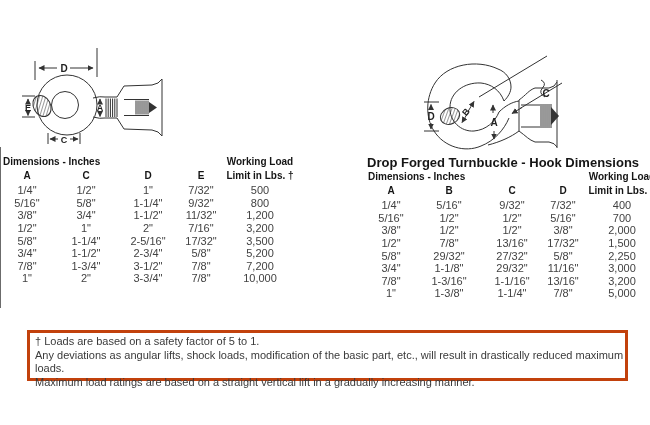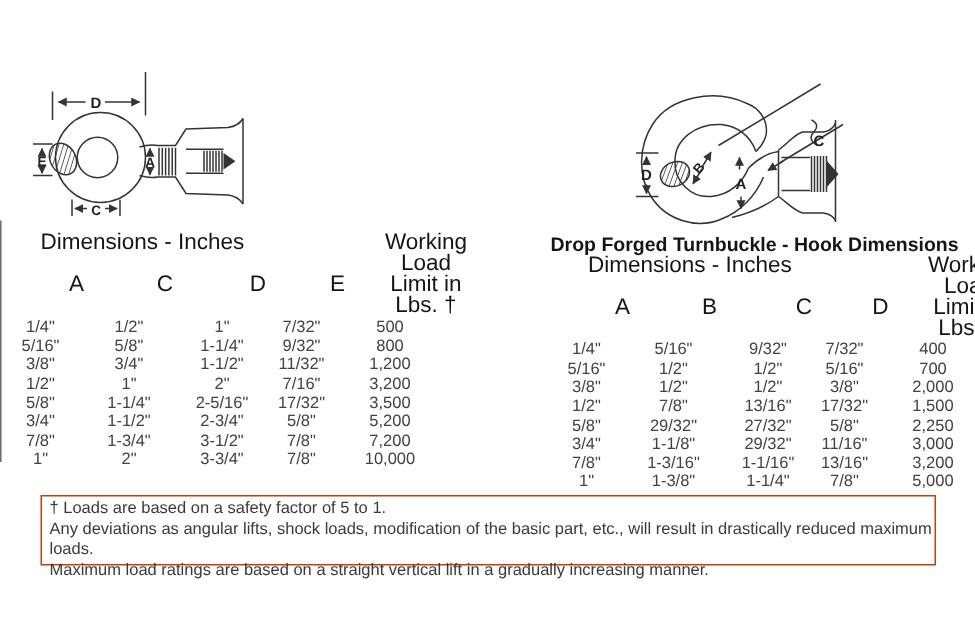--- a/index.html
+++ b/index.html
@@ -13,30 +13,30 @@
   .eye-svg  { left:18px;  top:45px; width:160px; height:105px; }
   .hook-svg { left:415px; top:55px; width:150px; height:100px; }
 
   .tbl { position:absolute; top:155px; width:292px; }
   .tbl-eye  { left:2px; }
   .tbl-hook { left:367px; }
   .tbl-title { font-size:13px; line-height:15px; font-weight:bold; color:#151515; white-space:nowrap; }
   .grid { display:grid; }
   .eye-grid  { grid-template-columns:50px 68px 56px 50px 68px; }
   .hook-grid { grid-template-columns:48px 68px 58px 44px 74px; }
-  .hdr { font-size:15px; line-height:14px; font-weight:normal; color:#151515;margin-left:24px; }
+  .hdr { font-size:10px; line-height:14px; font-weight:bold; color:#151515; }
   .hdr span { text-align:center; }
   .dims-span { grid-column:1 / span 4; text-align:left !important; padding-left:1px; }
   .rows { margin-top:1px; }
   .trow { height:12.65px; }
   .tcell { font-size:11px; line-height:12.65px; color:#424242; text-align:center; white-space:nowrap; }
 
   .notes {
     position:absolute; left:27px; top:330px; width:590px; height:43px;
-    border:1px solid #c2410c; padding:2px 0 0 5px;
+    border:3px solid #c2410c; padding:2px 0 0 5px;
     font-size:11px; line-height:13.6px; color:#3a3a3a; background:#fff;
   }
   svg text { font-family:"Liberation Sans", sans-serif; font-weight:bold; fill:#222; }
 </style>
 </head>
 <body>
 
 <div class="page">
 
   <div class="left-rule"></div>

